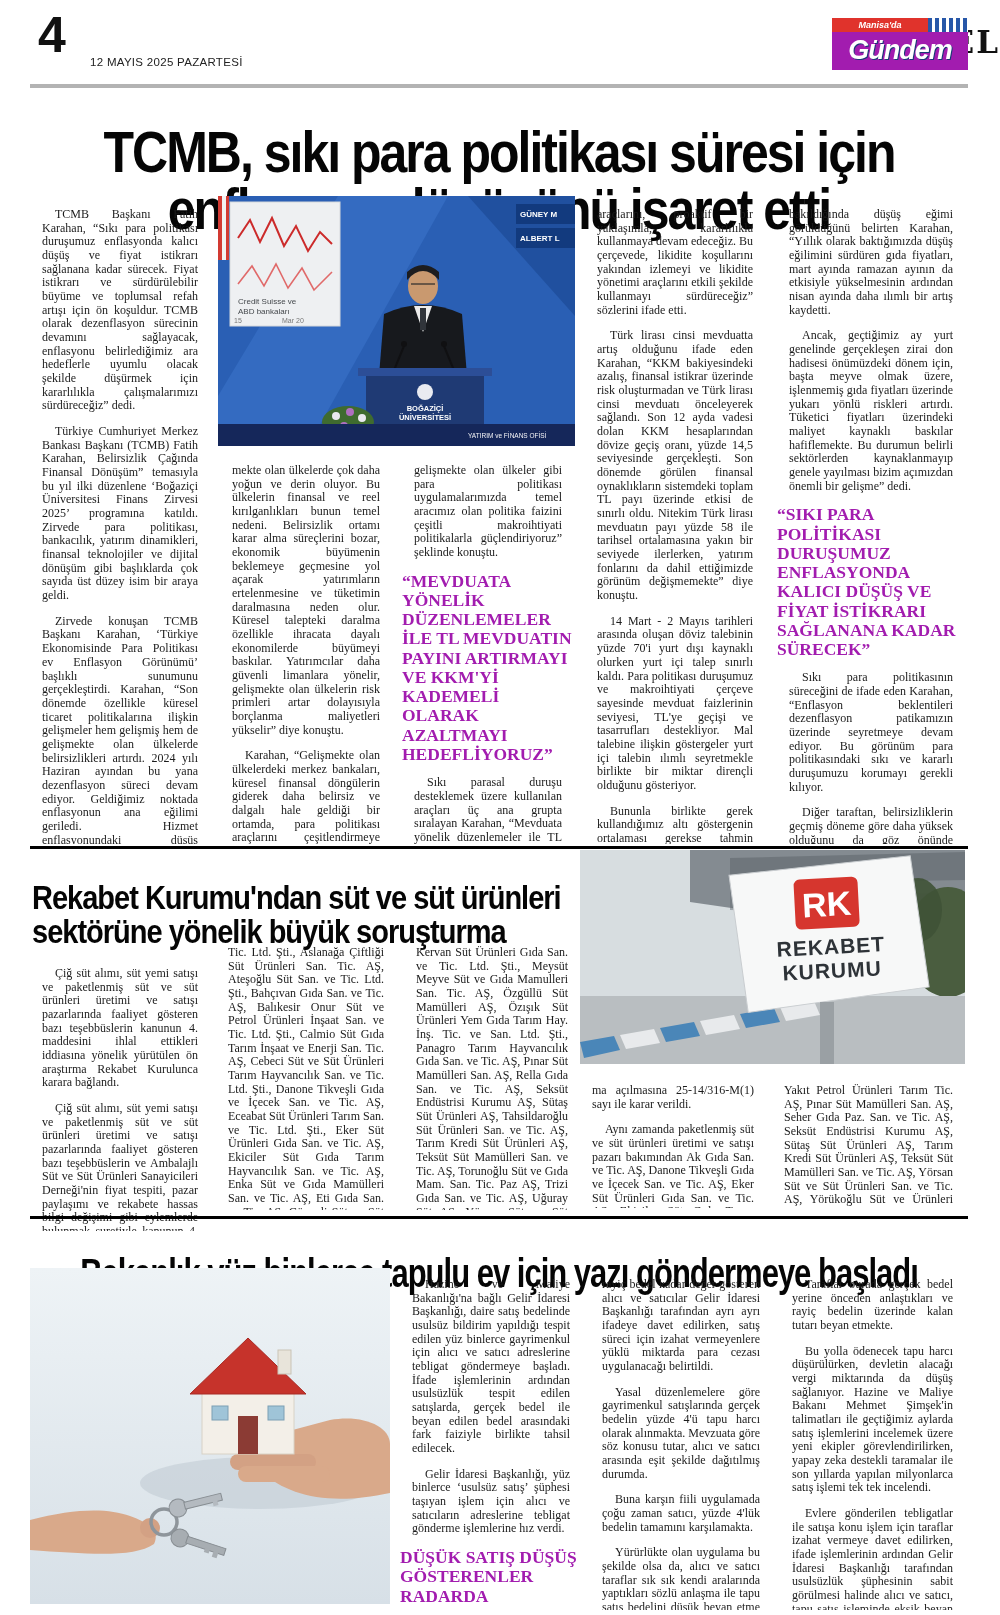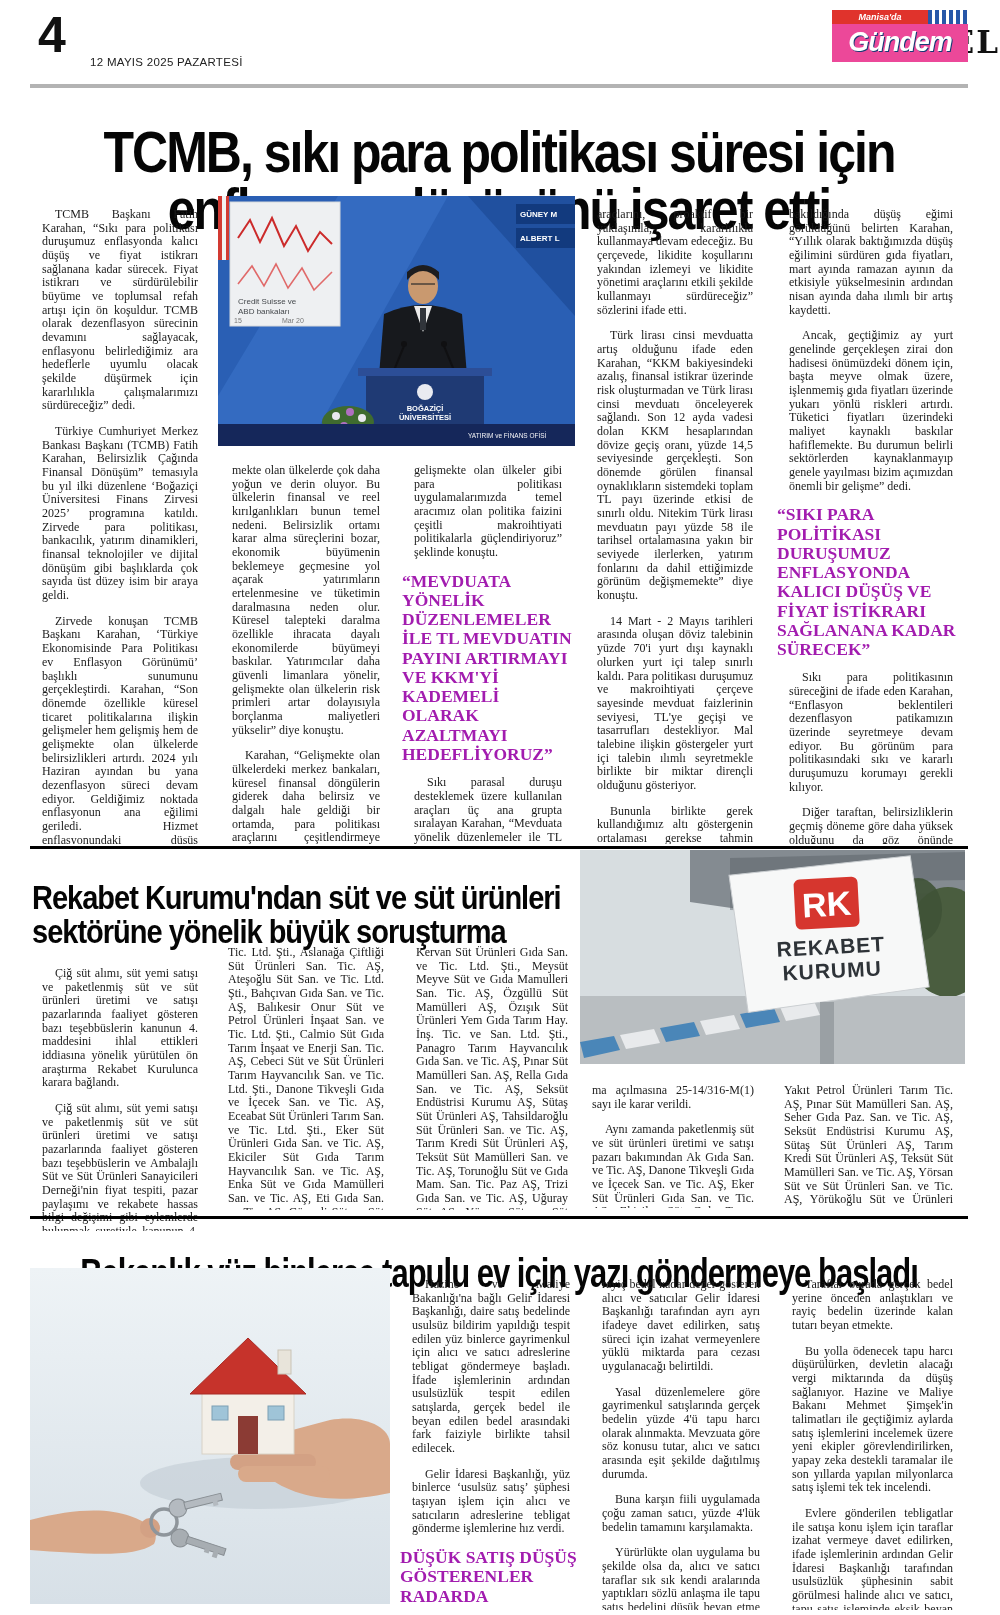--- a/index.html
+++ b/index.html
@@ -5,27 +5,27 @@
   html,body{margin:0;padding:0;background:#9a9a9a;}
   .page{position:relative;width:1000px;height:1615px;background:#fff;margin:0 auto;
         font-family:"Liberation Serif",serif;color:#1b1b1b;overflow:hidden;}
   
   .pageno{position:absolute;left:38px;top:10px;font-family:"Liberation Sans",sans-serif;
           font-weight:700;font-size:50px;line-height:1;color:#111;}
   .pagedate{position:absolute;left:90px;top:56px;font-family:"Liberation Sans",sans-serif;
           font-weight:400;font-size:11.5px;letter-spacing:.3px;color:#222;}
   .section{position:absolute;left:8px;right:0;top:24px;text-align:right;
           font-family:"DejaVu Serif",serif;font-weight:700;font-size:31px;letter-spacing:2px;color:#111;}
-  .logo{position:absolute;left:832px;top:10px;width:136px;height:59px;}
+  .logo{position:absolute;left:832px;top:18px;width:136px;height:59px;}
   .logo-top{position:absolute;left:0;top:0;width:96px;height:14px;background:#e0332c;color:#fff;
           font-family:"Liberation Sans",sans-serif;font-style:italic;font-weight:700;font-size:9px;
           line-height:14px;text-align:center;}
   .logo-flag{position:absolute;left:96px;top:0;width:40px;height:14px;
           background:repeating-linear-gradient(90deg,#2757a8 0 4px,#fff 4px 7px);}
-  .logo-main{position:absolute;left:0;top:14px;width:136px;height:38px;background:#ec4899;color:#fff;
+  .logo-main{position:absolute;left:0;top:14px;width:136px;height:38px;background:#a21caf;color:#fff;
           font-family:"Liberation Sans",sans-serif;font-style:italic;font-weight:700;font-size:27px;
           line-height:36px;text-align:center;letter-spacing:-1px;text-shadow:1px 1px 0 #173a75;}
   .header-rule{position:absolute;left:30px;width:938px;top:84px;height:4px;background:#b3b3b3;}
   
   .h1{position:absolute;left:30px;top:92px;width:938px;text-align:center;
       font-family:"Liberation Sans",sans-serif;font-weight:700;font-size:50px;line-height:.99;
       letter-spacing:-2px;color:#050505;transform:scaleY(1.13);transform-origin:50% 0;}
   .h2{position:absolute;left:32px;top:857px;width:560px;text-align:left;
       font-family:"Liberation Sans",sans-serif;font-weight:700;font-size:29px;line-height:1.02;
       letter-spacing:-1px;color:#050505;transform:scaleY(1.15);transform-origin:0 0;}

